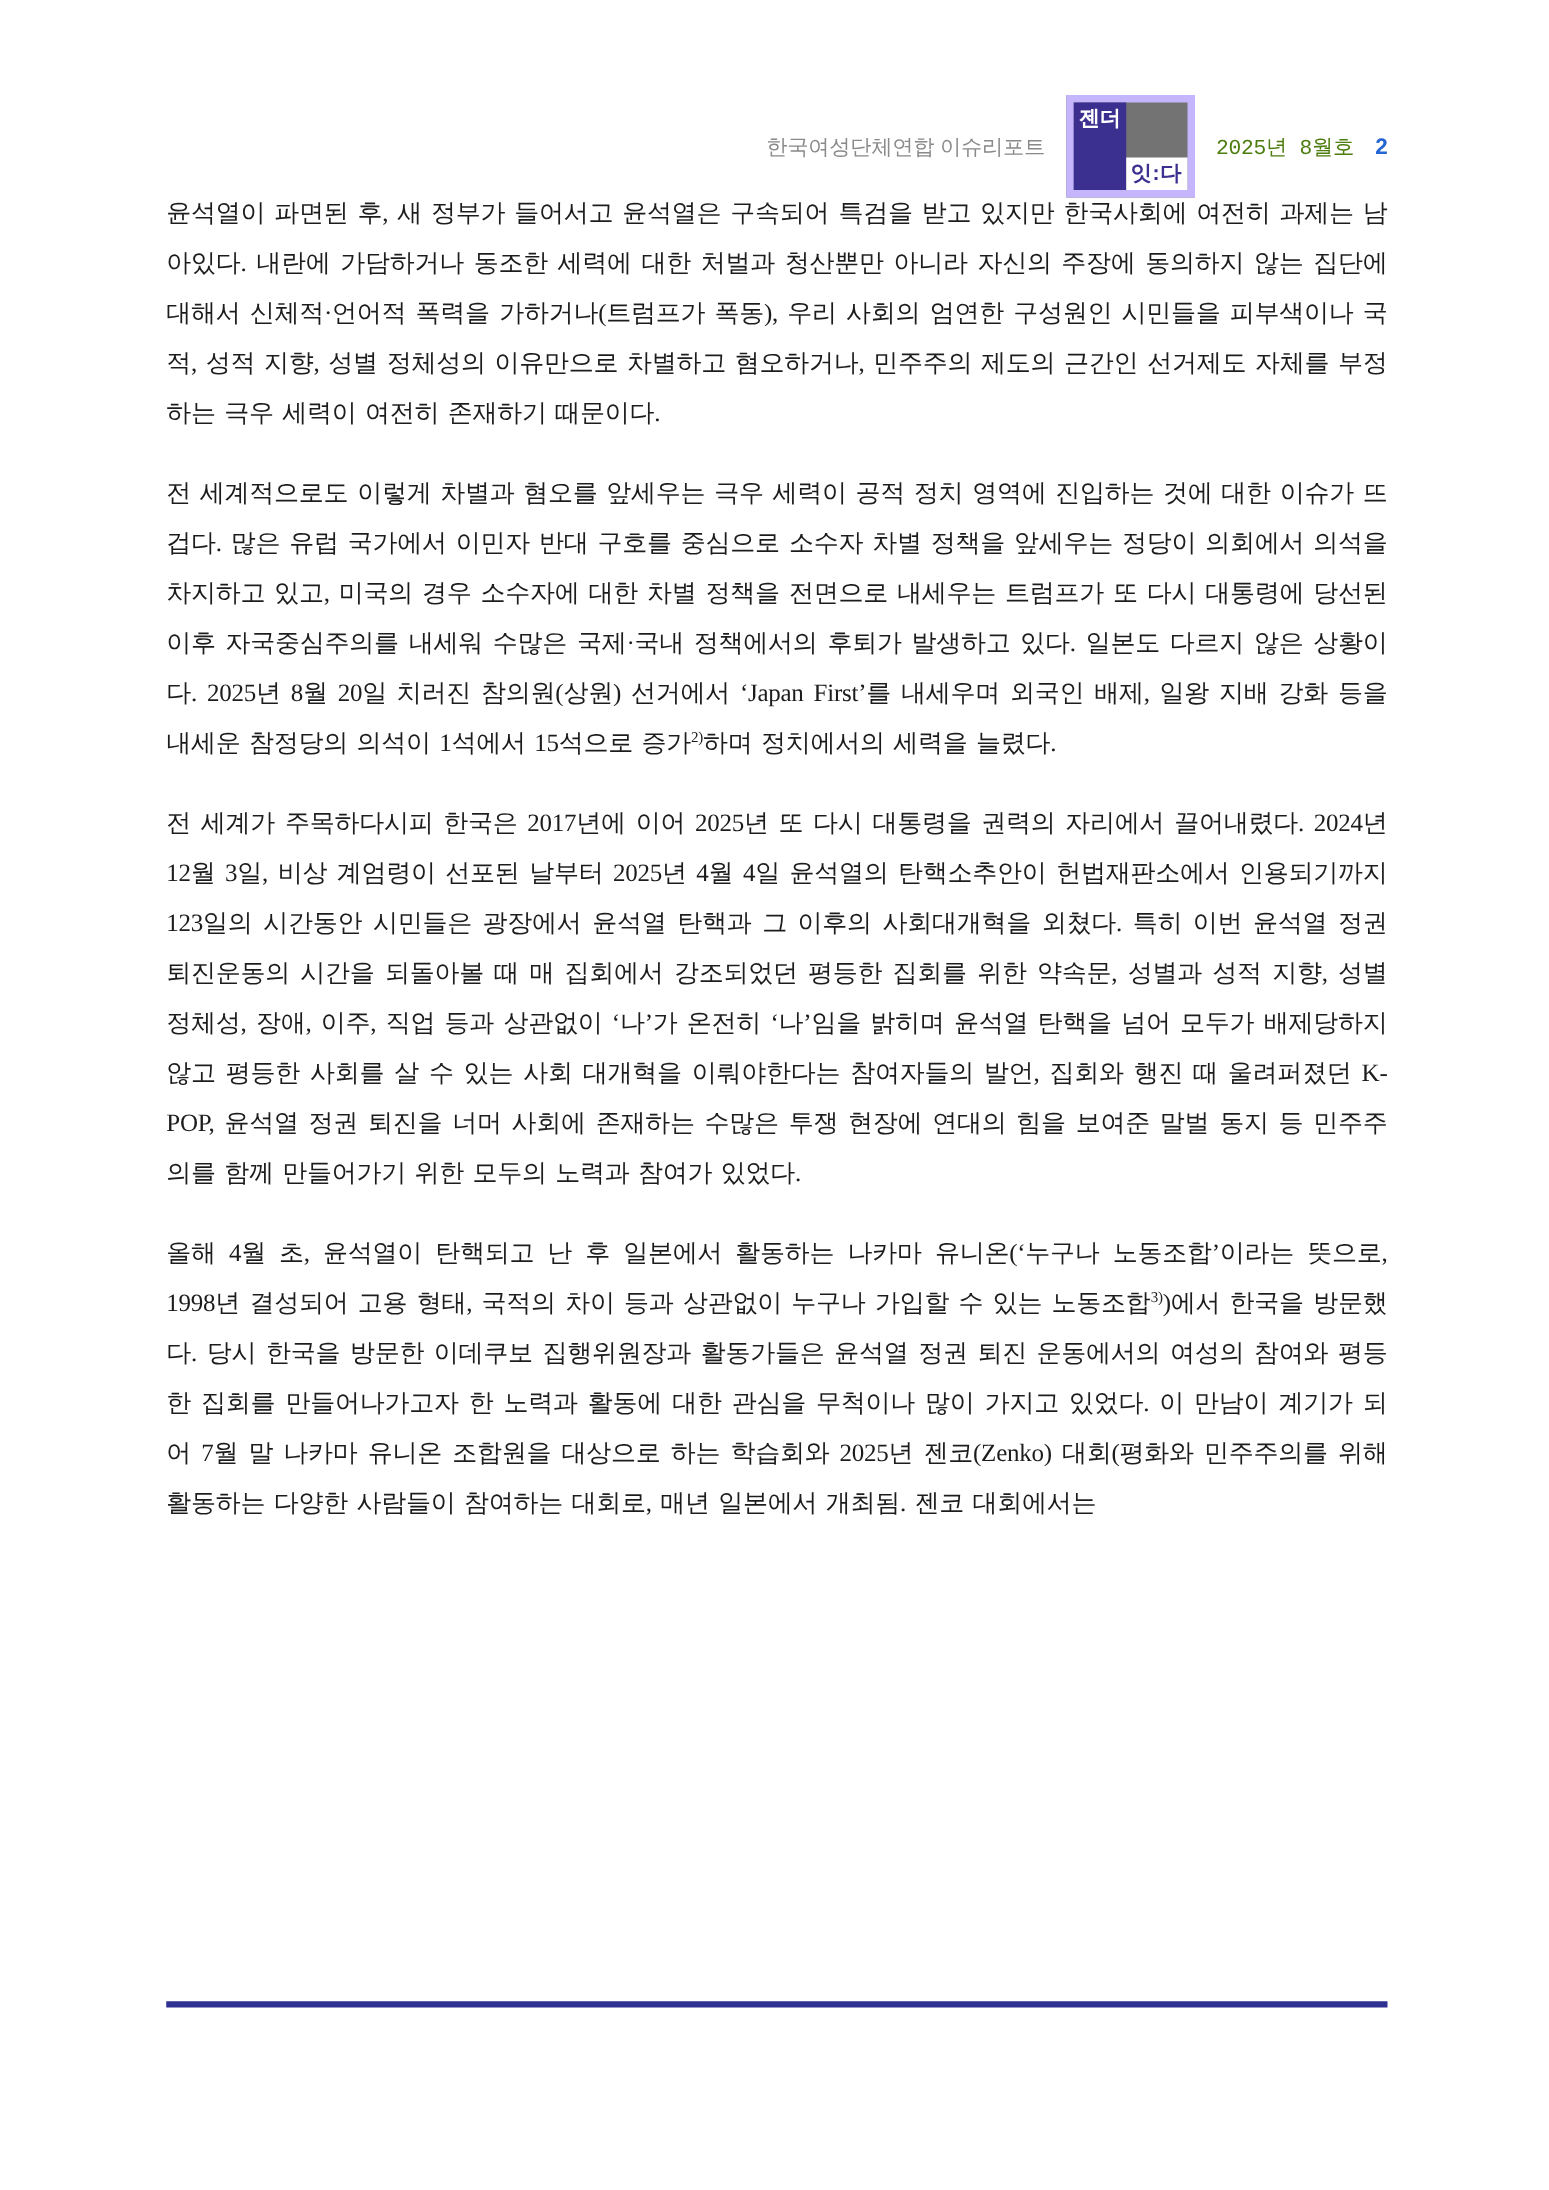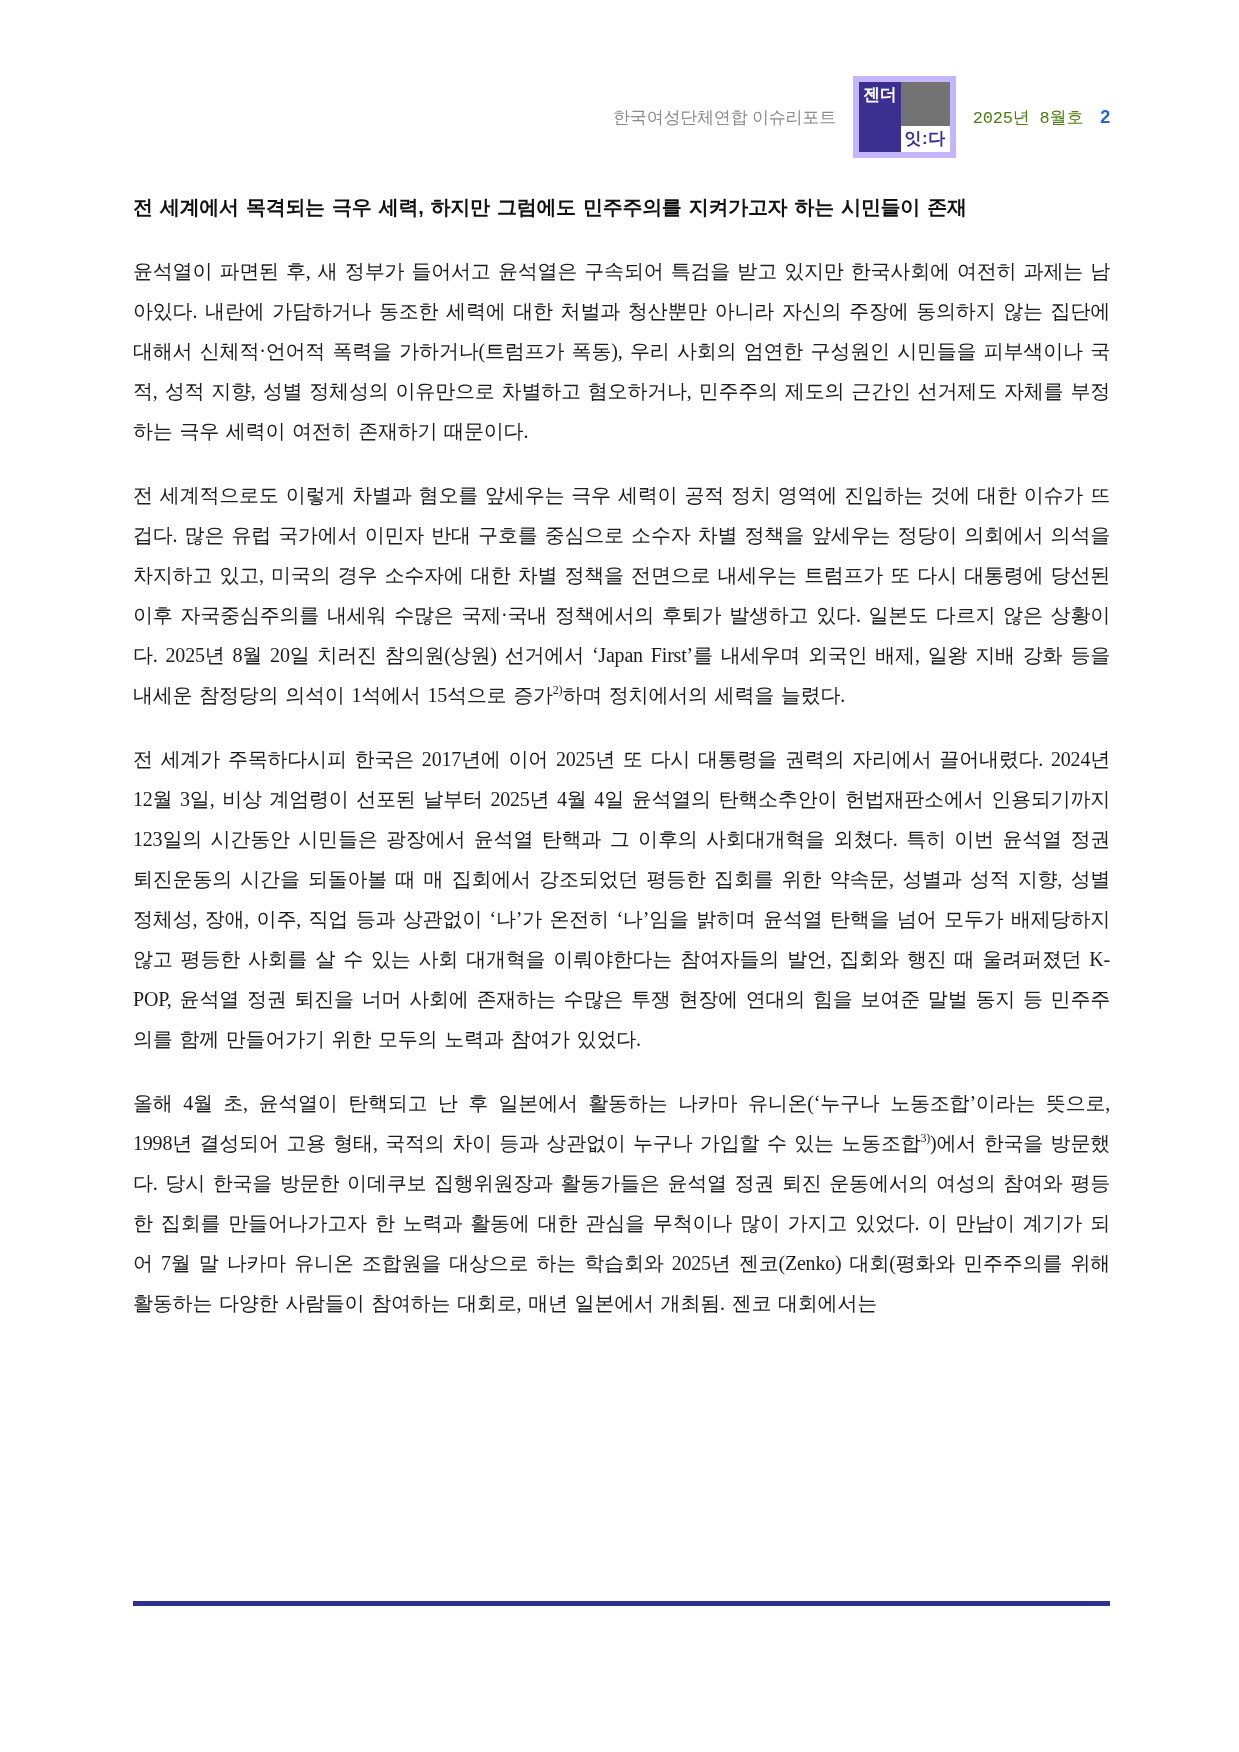--- a/index.html
+++ b/index.html
@@ -98,21 +98,20 @@
     <span class="org-label">한국여성단체연합 이슈리포트</span>
     <span class="badge">
       <span class="badge-left">젠더</span>
       <span class="badge-right">잇:다</span>
     </span>
     <span class="issue-label">2025년 8월호</span>
     <span class="page-num">2</span>
   </div>
 
   <div class="doc-main">
-      <h2 class="heading"><span>전 세계에서 목격되는 극우 세력, 하지만 그럼에도 민주주의를 지켜가고자 하는 시민들이 존재</span></h2>
       <p class="paragraph"><span>윤석열이 파면된 후, 새 정부가 들어서고 윤석열은 구속되어 특검을 받고 있지만 한국사회에 여전히 과제는 남아있다. 내란에 가담하거나 동조한 세력에 대한 처벌과 청산뿐만 아니라 자신의 주장에 동의하지 않는 집단에 대해서 신체적·언어적 폭력을 가하거나(트럼프가 폭동), 우리 사회의 엄연한 구성원인 시민들을 피부색이나 국적, 성적 지향, 성별 정체성의 이유만으로 차별하고 혐오하거나, 민주주의 제도의 근간인 선거제도 자체를 부정하는 극우 세력이 여전히 존재하기 때문이다.</span></p>
       <p class="paragraph"><span>전 세계적으로도 이렇게 차별과 혐오를 앞세우는 극우 세력이 공적 정치 영역에 진입하는 것에 대한 이슈가 뜨겁다. 많은 유럽 국가에서 이민자 반대 구호를 중심으로 소수자 차별 정책을 앞세우는 정당이 의회에서 의석을 차지하고 있고, 미국의 경우 소수자에 대한 차별 정책을 전면으로 내세우는 트럼프가 또 다시 대통령에 당선된 이후 자국중심주의를 내세워 수많은 국제·국내 정책에서의 후퇴가 발생하고 있다. 일본도 다르지 않은 상황이다. 2025년 8월 20일 치러진 참의원(상원) 선거에서 ‘Japan First’를 내세우며 외국인 배제, 일왕 지배 강화 등을 내세운 참정당의 의석이 1석에서 15석으로 증가</span><sup>2)</sup><span>하며 정치에서의 세력을 늘렸다.</span></p>
       <p class="paragraph"><span>전 세계가 주목하다시피 한국은 2017년에 이어 2025년 또 다시 대통령을 권력의 자리에서 끌어내렸다. 2024년 12월 3일, 비상 계엄령이 선포된 날부터 2025년 4월 4일 윤석열의 탄핵소추안이 헌법재판소에서 인용되기까지 123일의 시간동안 시민들은 광장에서 윤석열 탄핵과 그 이후의 사회대개혁을 외쳤다. 특히 이번 윤석열 정권 퇴진운동의 시간을 되돌아볼 때 매 집회에서 강조되었던 평등한 집회를 위한 약속문, 성별과 성적 지향, 성별 정체성, 장애, 이주, 직업 등과 상관없이 ‘나’가 온전히 ‘나’임을 밝히며 윤석열 탄핵을 넘어 모두가 배제당하지 않고 평등한 사회를 살 수 있는 사회 대개혁을 이뤄야한다는 참여자들의 발언, 집회와 행진 때 울려퍼졌던 K-POP, 윤석열 정권 퇴진을 너머 사회에 존재하는 수많은 투쟁 현장에 연대의 힘을 보여준 말벌 동지 등 민주주의를 함께 만들어가기 위한 모두의 노력과 참여가 있었다.</span></p>
       <p class="paragraph"><span>올해 4월 초, 윤석열이 탄핵되고 난 후 일본에서 활동하는 나카마 유니온(‘누구나 노동조합’이라는 뜻으로, 1998년 결성되어 고용 형태, 국적의 차이 등과 상관없이 누구나 가입할 수 있는 노동조합</span><sup>3)</sup><span>)에서 한국을 방문했다. 당시 한국을 방문한 이데쿠보 집행위원장과 활동가들은 윤석열 정권 퇴진 운동에서의 여성의 참여와 평등한 집회를 만들어나가고자 한 노력과 활동에 대한 관심을 무척이나 많이 가지고 있었다. 이 만남이 계기가 되어 7월 말 나카마 유니온 조합원을 대상으로 하는 학습회와 2025년 젠코(Zenko) 대회(평화와 민주주의를 위해 활동하는 다양한 사람들이 참여하는 대회로, 매년 일본에서 개최됨. 젠코 대회에서는</span></p>
     </div>
 
   <div class="bottom-rule"></div>
 
 </div>
 

